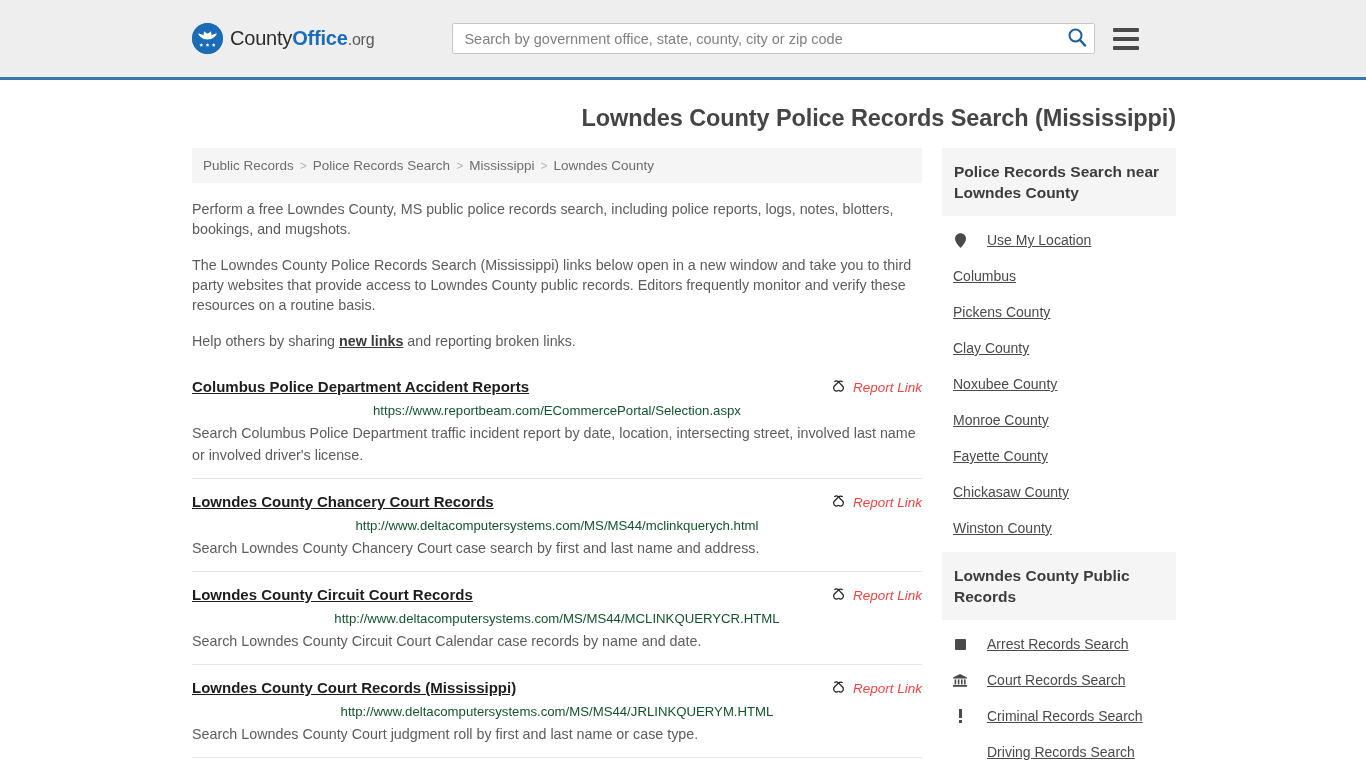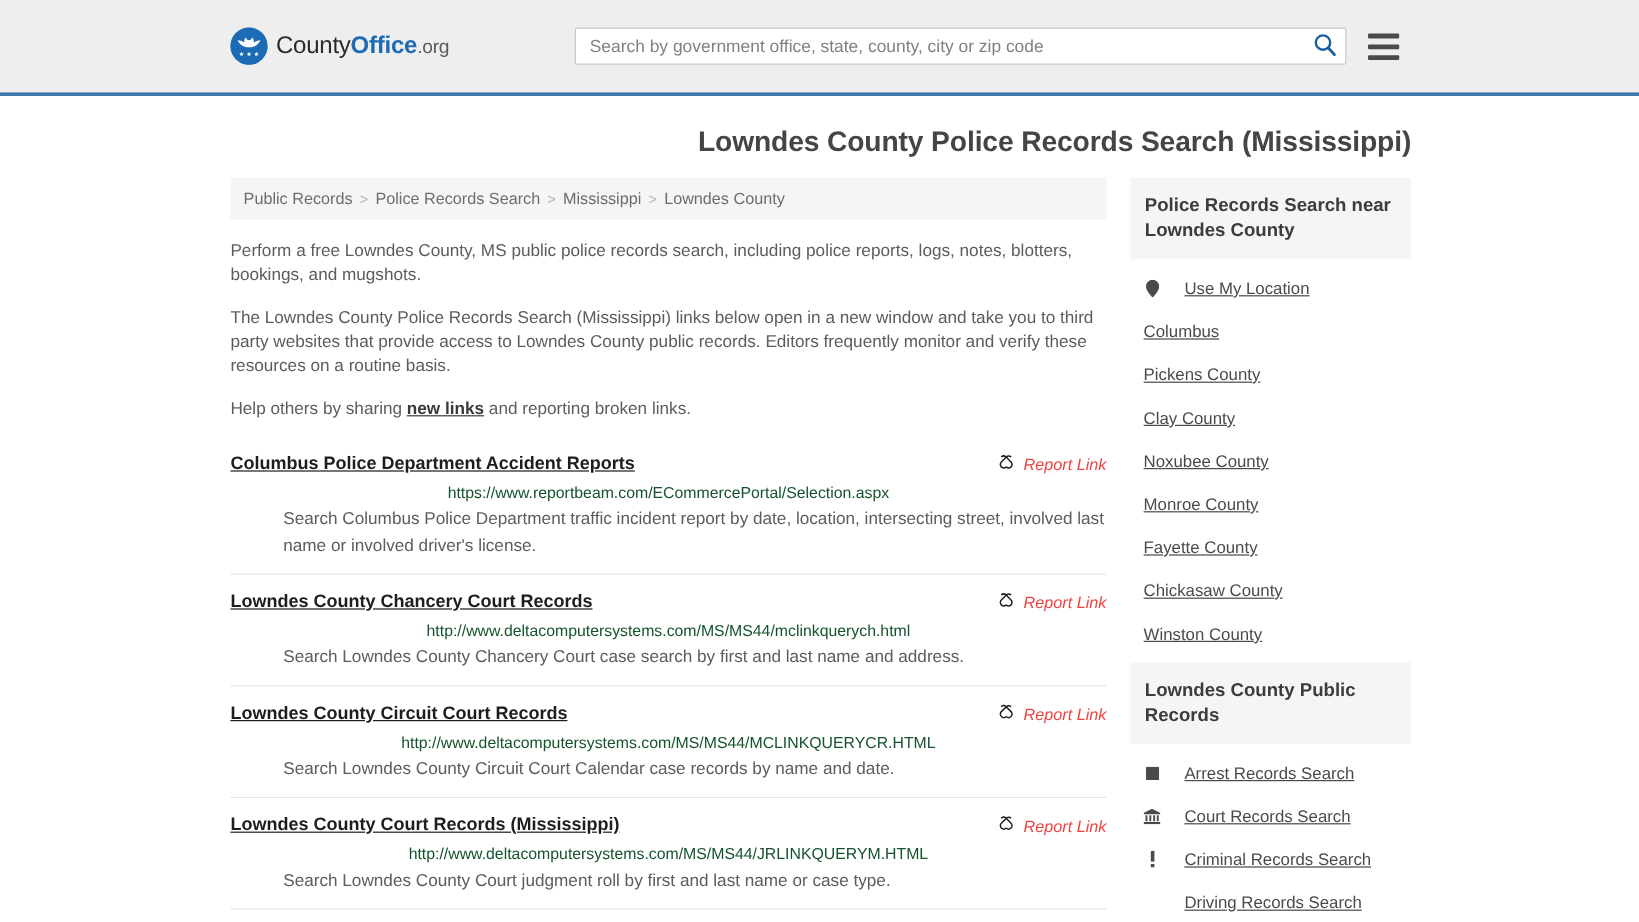--- a/index.html
+++ b/index.html
@@ -48,21 +48,21 @@
     font-size: 20px;
     letter-spacing: -0.2px;
     color: #2b2b2b;
     white-space: nowrap;
   }
   .brand-text .b-county { color: #2b2b2b; font-weight: 400; }
   .brand-text .b-office { color: #1b6cb5; font-weight: 700; }
   .brand-text .b-org { color: #5a5a5a; font-size: 16px; }
 
   .search-wrap {
-    margin-left: 105px;
+    margin-left: 78px;
     position: relative;
     width: 643px;
     flex: 0 0 auto;
   }
   .search-input {
     width: 100%;
     height: 31px;
     border: 1px solid #c7c7c7;
     background: #ffffff;
     border-radius: 2px;
@@ -151,21 +151,21 @@
 
   
   .results { margin-top: 22px; }
   .result-item {
     border-top: 1px solid #e6e6e6;
     padding: 13px 0 12px 0;
   }
   .result-item:first-child { border-top: none; padding-top: 4px; }
   .result-head {
     display: flex;
-    align-items: flex-start;
+    align-items: center;
     justify-content: space-between;
     gap: 10px;
   }
   .result-title {
     font-size: 15px;
     font-weight: 700;
     color: #1d1d1d;
     text-decoration: underline;
     line-height: 20px;
   }
@@ -189,21 +189,20 @@
     line-height: 17px;
     text-decoration: none;
     word-break: break-all;
     text-align: center;
   }
   .result-desc {
     font-size: 14.3px;
     color: #5c5c5c;
     line-height: 22px;
     margin-top: 3px;
-    margin-left: 44px;
   }
 
   
   .side-box { margin-bottom: 6px; }
   .side-head {
     background: #f5f5f5;
     padding: 13px 12px;
     font-size: 15.5px;
     font-weight: 700;
     color: #3c3c3c;

